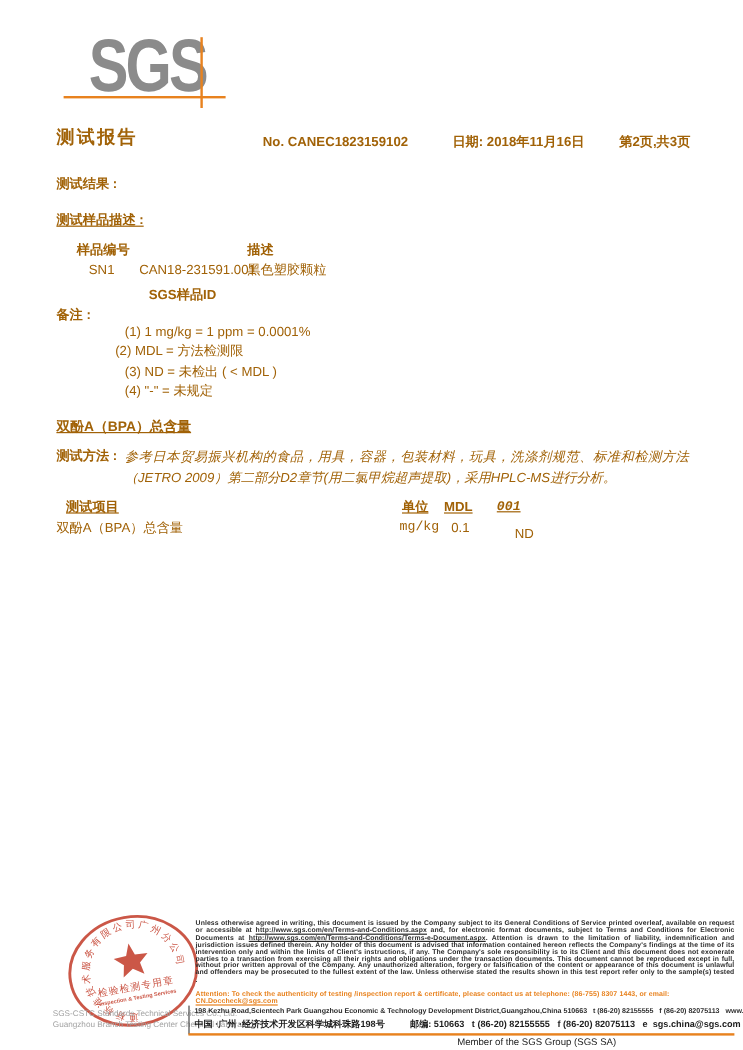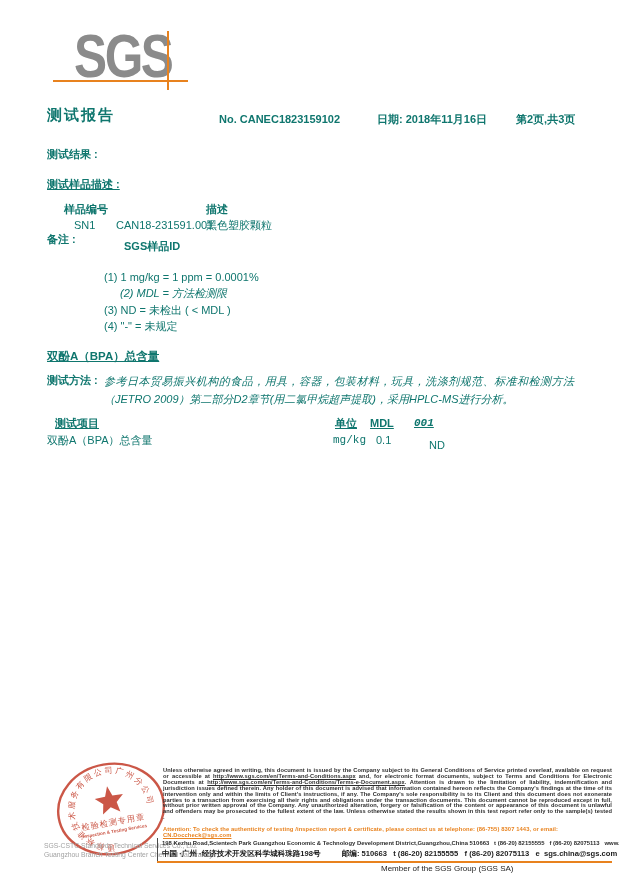--- a/index.html
+++ b/index.html
@@ -6,21 +6,21 @@
   html,body { background:#ffffff; }
   body {
     width:619px; height:875px; position:relative; overflow:hidden;
     font-family:"Liberation Sans","DejaVu Sans",sans-serif;
     color:#1f1f1f;
   }
   .abs { position:absolute; }
   .b { font-weight:bold; }
   .u { text-decoration:underline; }
   .i { font-style:italic; }
-  .txt { font-size:11px; line-height:14px; color:#0f766e; white-space:nowrap; }
+  .txt { font-size:11px; line-height:14px; color:#a16207; white-space:nowrap; }
 
   
   .logo-text {
     left:74px; top:25px; font-size:62px; font-weight:bold; line-height:1;
     color:#8b8b8b; letter-spacing:-3px;
     transform:scaleX(.80); transform-origin:left top;
   }
   .logo-hline { left:53px; top:80px; width:135px; height:2px; background:#e8821e; }
   .logo-vline { left:167px; top:31px; width:2px; height:59px; background:#e8821e; }
 
@@ -34,23 +34,23 @@
   .results-label   { left:47px; top:147px; }
   .sample-desc-lbl { left:47px; top:177px; }
 
   .st-h1 { left:64px;  top:202px; }
   .st-h2 { left:124px; top:202px;margin-top:37px; }
   .st-h3 { left:206px; top:202px; }
   .st-r1 { left:74px;  top:218px; }
   .st-r2 { left:116px; top:218px; }
   .st-r3 { left:206px; top:218px; }
 
-  .remarks-label { left:47px; top:232px;text-align:center; }
+  .remarks-label { left:47px; top:256px;text-align:center; }
   .rm0 { left:104px; top:270px; }
-  .rm1 { left:120px; top:286px;font-style:italic; }
+  .rm1 { left:96px; top:286px; }
   .rm2 { left:104px; top:303px; }
   .rm3 { left:104px; top:319px; }
 
   .bpa-heading { left:47px; top:349px; font-size:11.5px; }
 
   .method-label { left:47px; top:373px; }
   .method-text  { left:104px; top:373px; width:470px; white-space:normal;
                   line-height:17.5px; text-align:justify;font-style:italic; }
 
   .rt-h1 { left:55px;  top:416px; }

